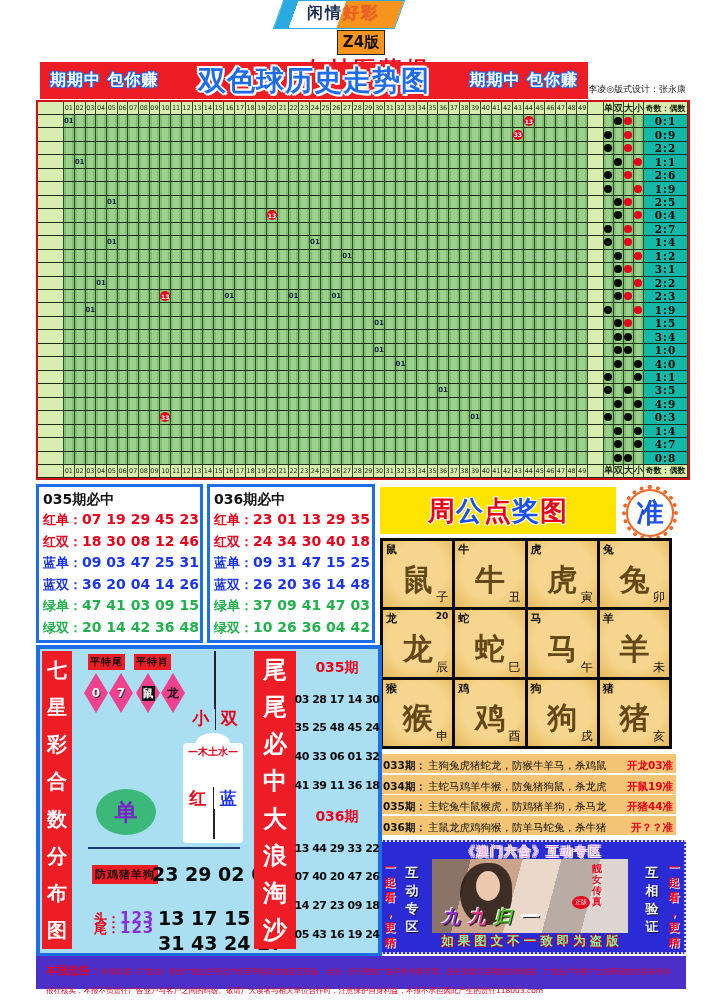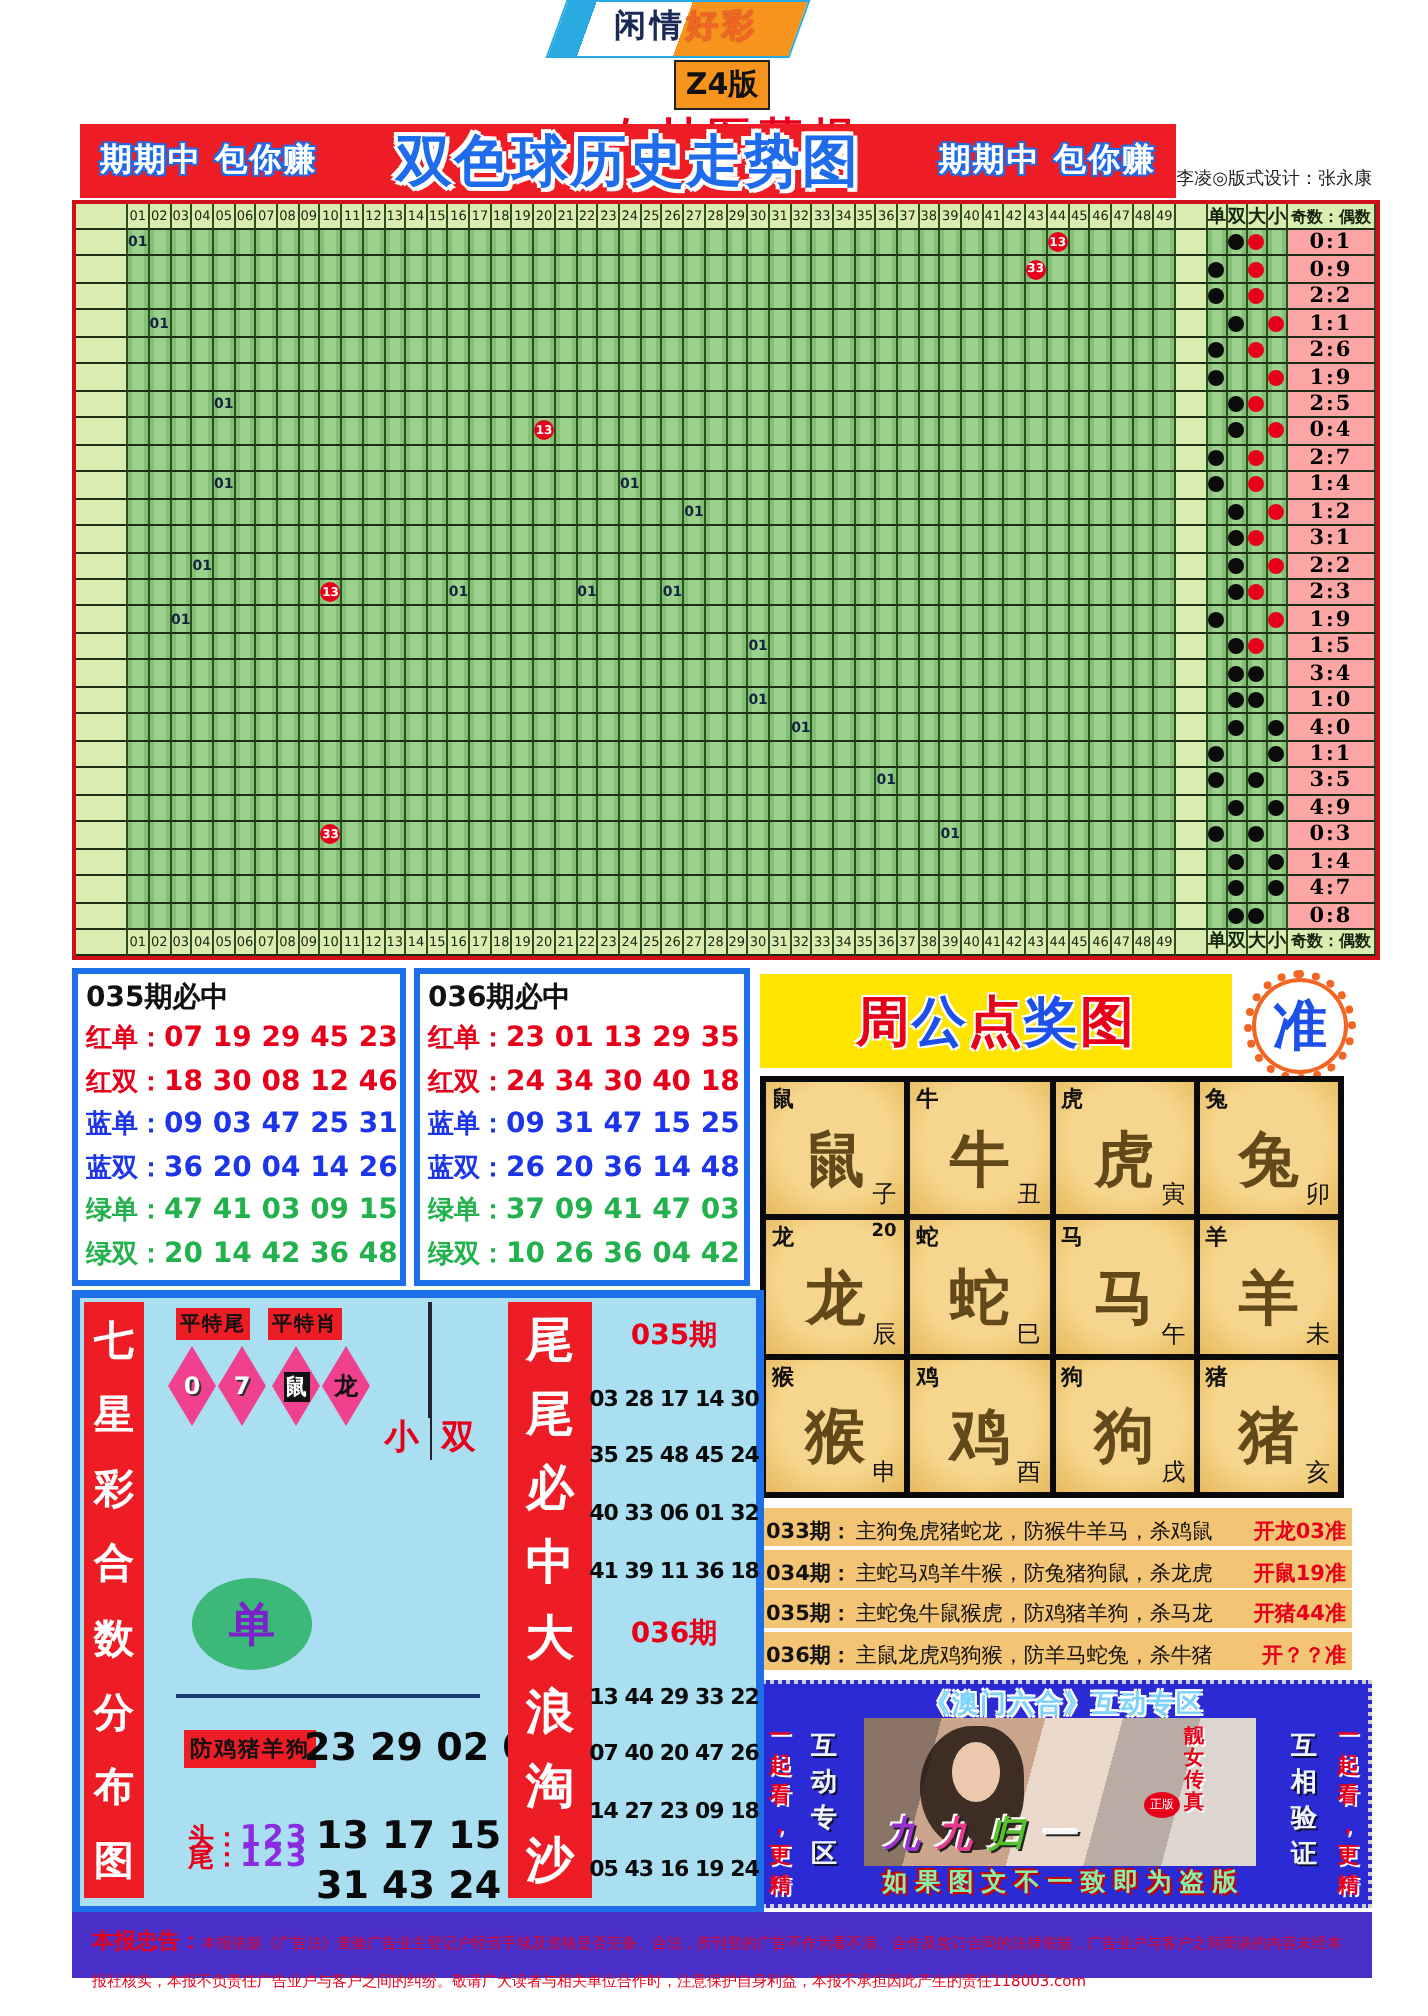--- a/index.html
+++ b/index.html
@@ -26,21 +26,21 @@
   .trend{position:absolute;left:36px;top:100px;width:654px;height:380px;border:2px solid #cf1019;box-sizing:border-box;
       display:grid;grid-template-columns:26px repeat(49,1fr) 16px repeat(4,10px) 44px;
       grid-template-rows:13px repeat(26,1fr) 13px;background:#8cc77d;}
   .trend>div{border-right:1px solid #2a4d22;border-bottom:1px solid #1c2f16;box-sizing:border-box;
       display:flex;align-items:center;justify-content:center;overflow:visible;}
   .trend .hc{background:#d8edaf;font-size:6.5px;color:#15240e;padding:0;}
   .trend .lc{background:#d8edaf;}
   .trend .bc{background:linear-gradient(90deg,#83bf74 0 22%,#9bd18c 22% 78%,#83bf74 78%);}
   .trend .gc{background:#d8edaf;}
   .trend .dc{background:linear-gradient(90deg,#83bf74 0 22%,#9bd18c 22% 78%,#83bf74 78%);}
-  .trend .rc{background:#fca5a5;font-family:"DejaVu Serif","Liberation Serif",serif;
+  .trend .rc{background:#14b8a6;font-family:"DejaVu Serif","Liberation Serif",serif;
       font-weight:bold;font-size:10.5px;color:#000;letter-spacing:1px;}
   .trend .hc.rh{font-size:9px;font-weight:bold;}
   .trend .hc.rr{font-size:8px;font-weight:bold;letter-spacing:0;}
   .mark01{font-size:7px;color:#13233f;font-weight:bold;}
   .markred{width:10px;height:10px;border-radius:50%;background:#e8001b;color:#fff;font-size:6px;font-weight:bold;
       display:flex;align-items:center;justify-content:center;}
   .dot{width:8px;height:8px;border-radius:50%;}
   .dot.b{background:#0b0b0b;}
   .dot.r{background:#e8001b;}
   
@@ -70,21 +70,21 @@
   .z-note{position:absolute;right:4px;top:1px;font-size:9px;font-weight:bold;color:#111;}
   
   .tips{position:absolute;left:380px;top:754px;width:296px;}
   .tip-row{height:19px;margin-bottom:1.5px;background:#f2c474;display:flex;align-items:flex-end;
       font-size:10.5px;color:#111;padding:0 3px;white-space:nowrap;}
   .tip-row .tl{font-weight:bold;margin-right:2px;}
   .tip-row .tr{color:#e8001b;font-weight:bold;margin-left:auto;}
   
   .macau{position:absolute;left:378px;top:840px;width:308px;height:114px;background:#2b2bd5;
       border:2px dotted #cfcfcf;box-sizing:border-box;overflow:hidden;}
-  .mc-title{position:absolute;left:0;right:0;top:1px;text-align:center;font-size:13px;font-weight:bold;color:#7dd3fc;
+  .mc-title{position:absolute;left:0;right:0;top:1px;text-align:center;font-size:13px;font-weight:normal;color:#f9a8d4;
       letter-spacing:1px;text-shadow:1px 1px 0 #fff,-1px -1px 0 #fff,1px -1px 0 #fff,-1px 1px 0 #fff;}
   .vstrip{position:absolute;display:flex;flex-direction:column;align-items:center;justify-content:space-around;}
   .vs-red div{color:#e8001b;font-size:11px;font-weight:bold;text-shadow:1px 1px 0 #fff;}
   .vs-wht div{color:#eef3ff;font-size:13px;font-weight:bold;text-shadow:1px 1px 0 #113;}
   .mc-photo{position:absolute;left:52px;top:17px;width:196px;height:74px;
       background:linear-gradient(105deg,#8a7468 0 18%,#caa58c 18% 42%,#ead8ca 42% 60%,#b8aca4 60% 78%,#ddd6d0 78%);}
   .mc-hair{position:absolute;left:28px;top:4px;width:52px;height:62px;border-radius:50% 40% 45% 50%;background:#241812;opacity:.85;}
   .mc-face{position:absolute;left:44px;top:12px;width:24px;height:30px;border-radius:50%;background:#ecc9ae;}
   .mc-caption{position:absolute;right:26px;top:4px;display:flex;flex-direction:column;align-items:center;}
   .mc-caption div{color:#e8001b;font-size:10px;font-weight:bold;line-height:11px;text-shadow:1px 1px 0 #fff;}
@@ -2074,20 +2074,27 @@
         </div>
       <div class="diamond" style="left:121px;top:24px;">
           <span class="dk">龙</span>
         </div>
     </div>
     <div class="sd-line"></div>
     <div class="sd">
       <div>小</div>
         <div>双</div>
     </div>
+    <div class="wbox">
+      <div class="wx">—木土水—</div>
+      <div class="rb">
+        <div class="t-red">红</div>
+          <div class="t-blue">蓝</div>
+      </div>
+    </div>
     <div class="qellipse">
         <span>单</span>
       </div>
     <div class="qhline"></div>
     <div class="qnb">防鸡猪羊狗</div>
     <div class="qnums" style="left:112px;top:214px;">23 29 02 04</div>
     <div class="qht" style="left:54px;top:260px;">
       <span class="hl">头：</span><span class="hv">123</span>
     </div>
     <div class="qht" style="left:54px;top:270px;">

